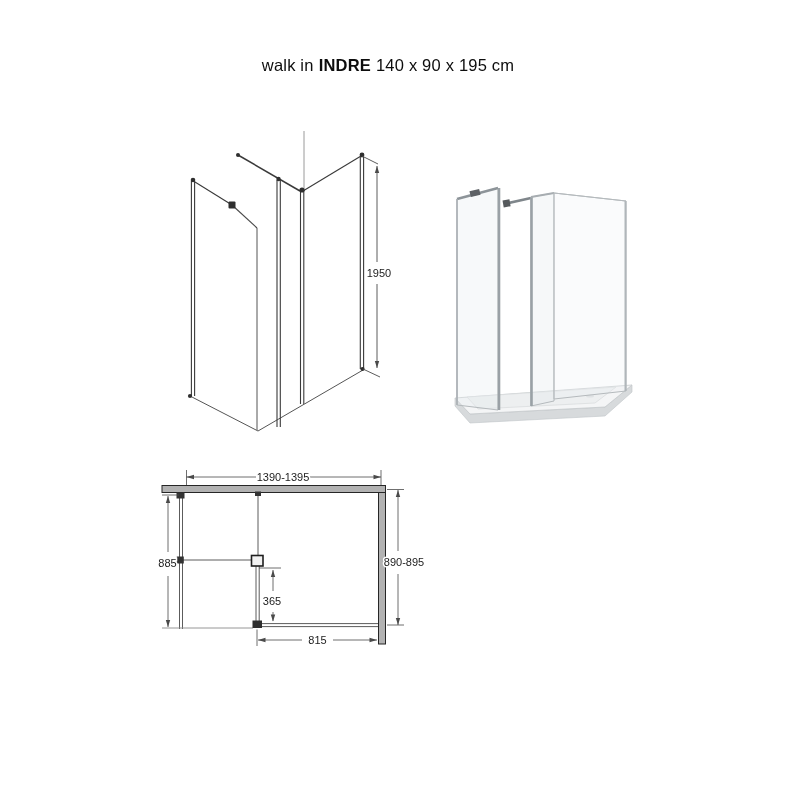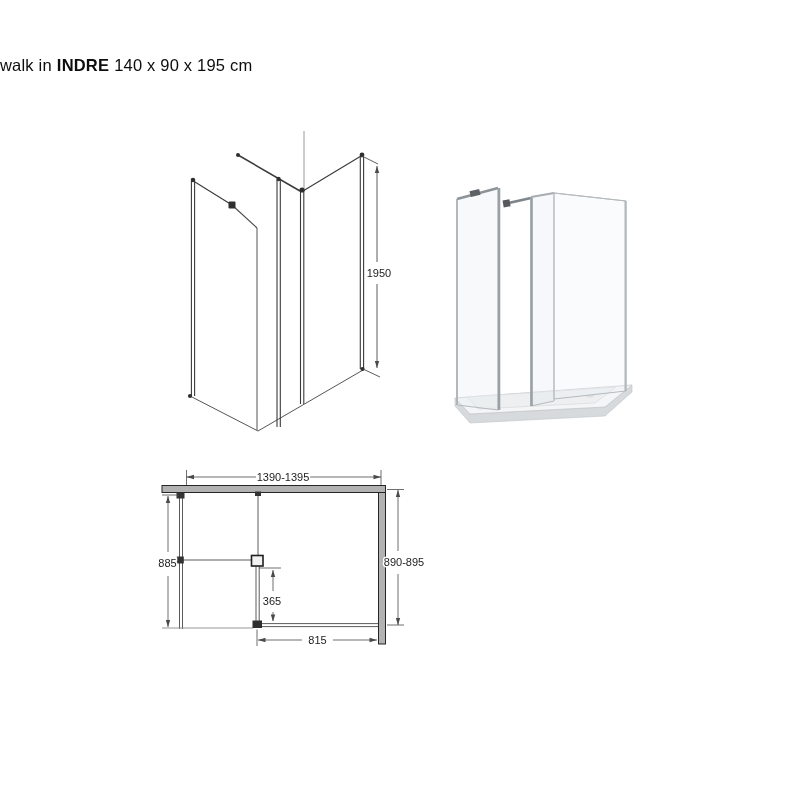--- a/index.html
+++ b/index.html
@@ -1,18 +1,18 @@
 <!DOCTYPE html>
 <html><head>
 <meta charset="utf-8">
 <style>
   html,body{margin:0;padding:0;background:#ffffff;}
   .page{position:relative;width:800px;height:800px;background:#ffffff;overflow:hidden;
         font-family:"Liberation Sans", sans-serif;}
-  .title{position:absolute;left:0;top:56px;width:776px;
+  .title{position:absolute;left:0;top:56px;width:776px;text-align:center;
          font-size:16.5px;color:#0d0d0d;letter-spacing:0.2px;}
   .title span{display:inline;}
   .title .model{font-weight:bold;}
   .title span + span{margin-left:5px;}
   .fig{position:absolute;}
   svg text{font-family:"Liberation Sans", sans-serif;font-size:11px;fill:#1c1c1c;}
   svg text.dim{paint-order:stroke;stroke:#ffffff;stroke-width:3px;}
 </style>
 </head>
 <body>

